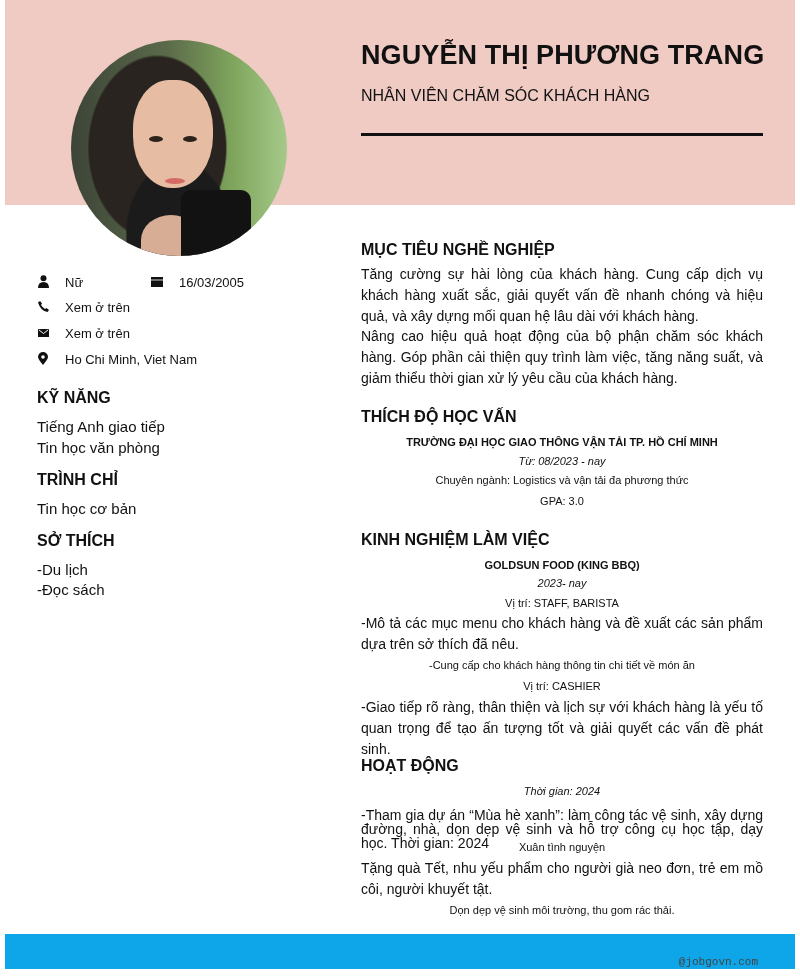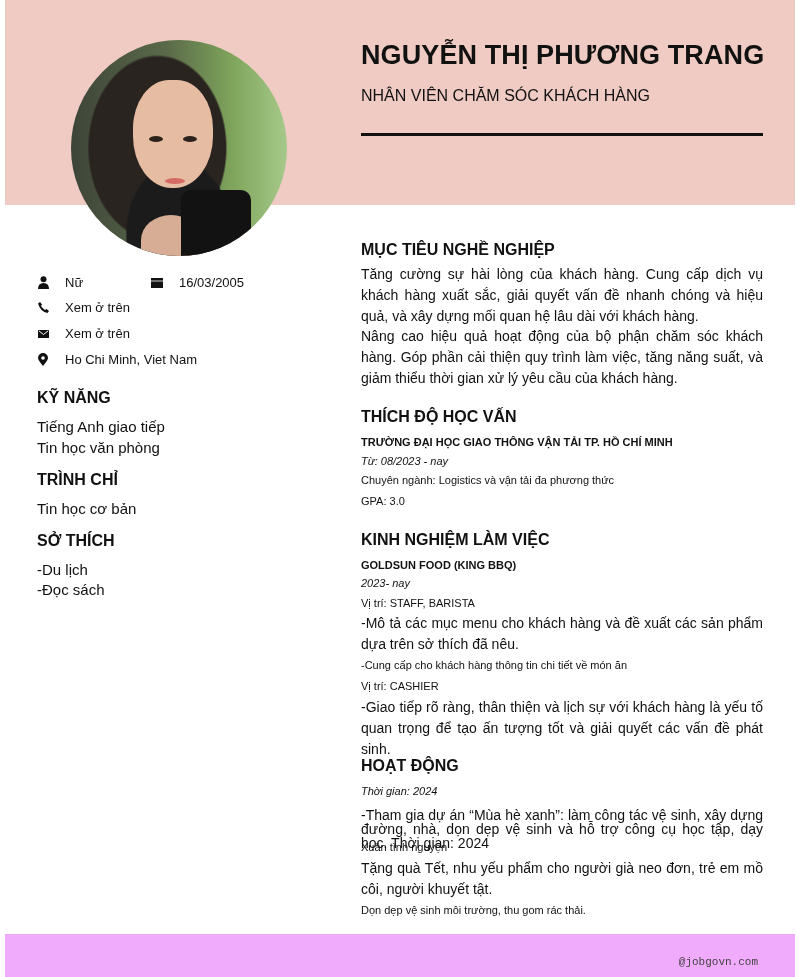--- a/index.html
+++ b/index.html
@@ -1,49 +1,49 @@
 <!DOCTYPE html>
 <html><head>
 <meta charset="utf-8">
 <style>
   * { margin: 0; padding: 0; box-sizing: border-box; }
   html, body { width: 800px; height: 977px; background: #ffffff; overflow: hidden; }
   body { font-family: "Liberation Sans", "DejaVu Sans", sans-serif; color: #111; position: relative; }
 
   .header-band { position: absolute; left: 5px; top: 0; width: 790px; height: 205px; background: #efcbc4; }
-  .footer-band { position: absolute; left: 5px; top: 934px; width: 790px; height: 43px; background: #f0abfc; }
+  .footer-band { position: absolute; left: 5px; top: 934px; width: 790px; height: 35px; background: #0ea5e9; }
   .footer-text { position: absolute; right: 37px; top: 22px; font-family: "Liberation Mono", "DejaVu Sans Mono", monospace; font-size: 11px; color: #444; }
 
   .avatar { position: absolute; left: 71px; top: 40px; width: 216px; height: 216px; border-radius: 50%; overflow: hidden;
     background:
       radial-gradient(ellipse 28% 30% at 46% 40%, #e9c2aa 0%, #dcae95 60%, transparent 62%),
       radial-gradient(ellipse 40% 55% at 50% 90%, #1b1b1b 0%, #1b1b1b 60%, transparent 62%),
       radial-gradient(ellipse 45% 60% at 40% 50%, #2a2420 0%, #2a2420 70%, transparent 72%),
       linear-gradient(90deg, #3d4438 0%, #5b6b4a 45%, #7fa55c 75%, #a6c98a 100%);
   }
   .avatar .face { position: absolute; left: 62px; top: 40px; width: 80px; height: 108px; border-radius: 45% 45% 48% 48%; background: #e6bca3; }
   .avatar .eye { position: absolute; top: 96px; width: 14px; height: 6px; border-radius: 50%; background: #2c221c; }
   .avatar .lips { position: absolute; left: 94px; top: 138px; width: 20px; height: 6px; border-radius: 50%; background: #d66a64; }
   .avatar .top { position: absolute; left: 110px; top: 150px; width: 70px; height: 70px; background: #121212; border-radius: 10px 10px 0 0; }
   .avatar .shoulder { position: absolute; left: 70px; top: 175px; width: 60px; height: 50px; background: #d7ae95; border-radius: 50% 50% 0 0; }
 
   .name { position: absolute; left: 361px; top: 40px; font-size: 27px; font-weight: bold; letter-spacing: 0.1px; color: #111; white-space: nowrap; }
   .title { position: absolute; left: 361px; top: 87px; font-size: 16px; color: #111; white-space: nowrap; text-align: right; }
   .title-rule { position: absolute; left: 361px; top: 133px; width: 402px; height: 3px; background: #111; }
 
-  .contact { position: absolute; left: 37px; font-size: 13px; color: #111; display: flex; align-items: center; }
+  .contact { position: absolute; left: 37px; font-size: 13px; color: #111; display: flex; }
   .contact .ic { width: 12px; height: 13px; display: inline-flex; align-items: center; justify-content: center; margin-right: 16px; }
   .contact svg { display: block; }
 
   .side-h { position: absolute; left: 37px; font-size: 16px; font-weight: bold; color: #111; }
   .side-t { position: absolute; left: 37px; font-size: 15px; color: #111; }
 
   .main-h { position: absolute; left: 361px; font-size: 16px; font-weight: bold; color: #111; }
   .para { position: absolute; left: 361px; width: 402px; font-size: 14px; line-height: 20.8px; color: #111; text-align: justify; }
-  .line { position: absolute; left: 361px; width: 402px; font-size: 11px; color: #111; white-space: nowrap; }
+  .line { position: absolute; left: 361px; width: 402px; font-size: 11px; color: #111; white-space: nowrap; text-align: center; }
   .bold { font-weight: bold; }
   .ital { font-style: italic; }
 </style>
 </head>
 <body>
 
 <div class="header-band"></div>
 
 <div class="avatar">
   <div class="shoulder"></div>

